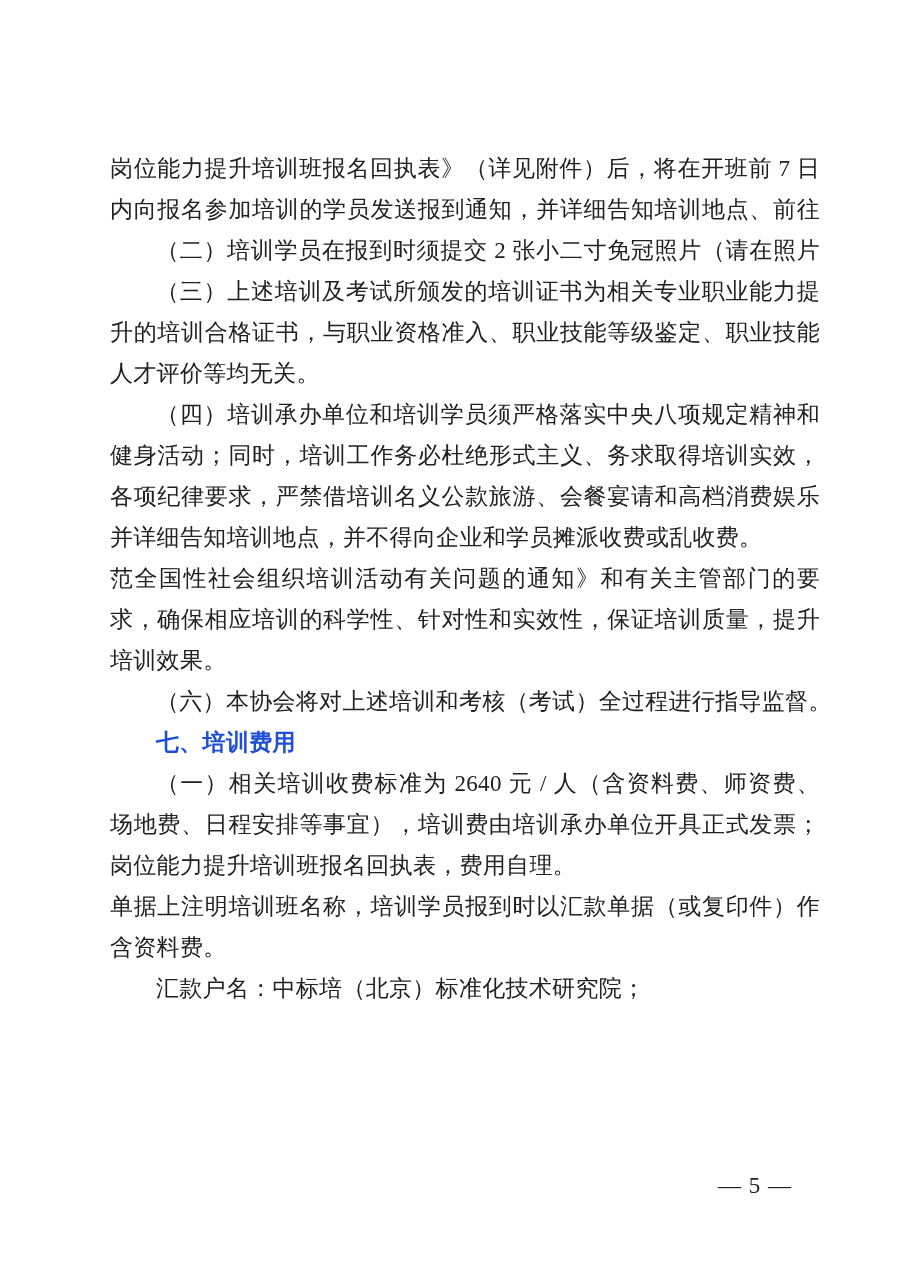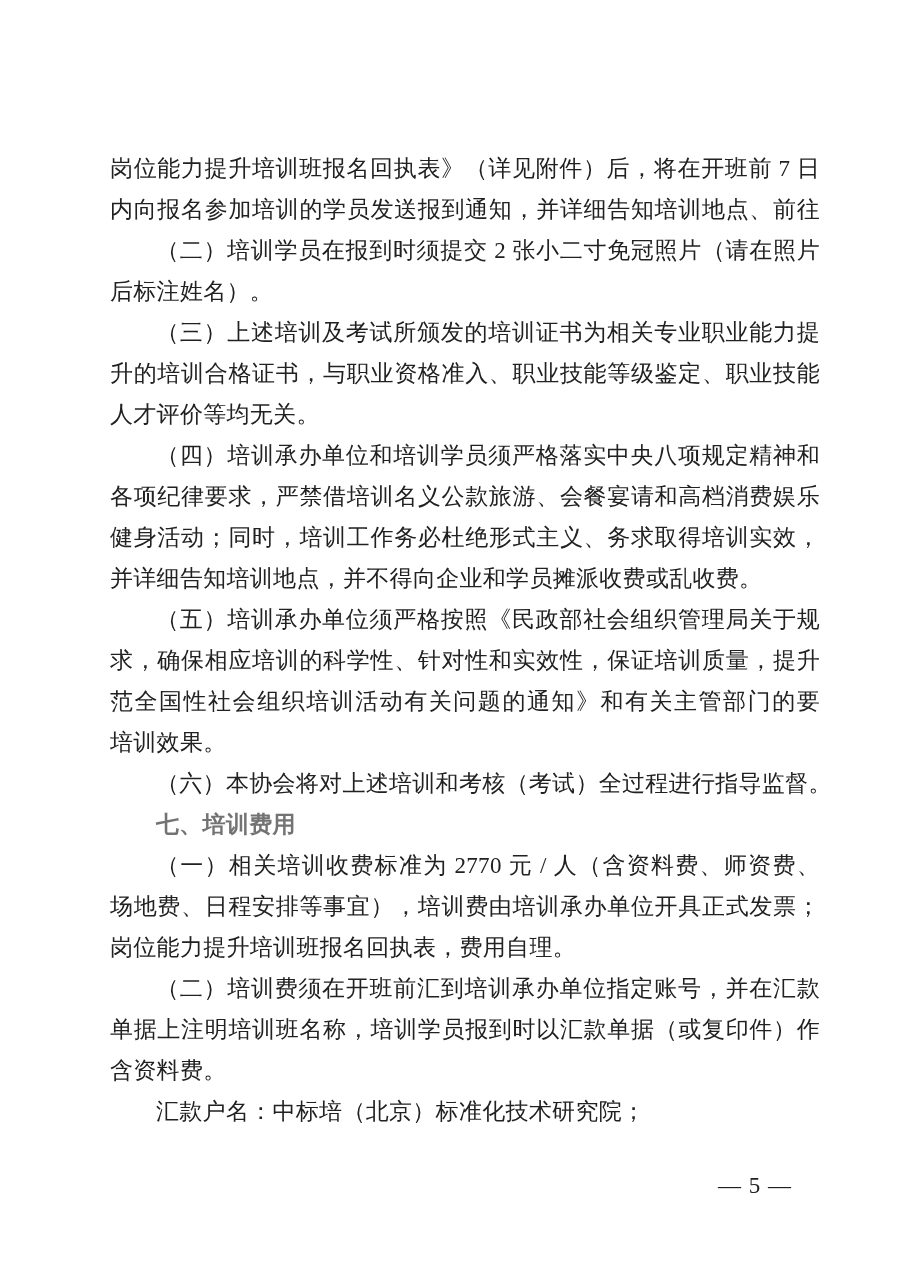--- a/index.html
+++ b/index.html
@@ -33,21 +33,21 @@
     white-space: normal;
     text-align: justify;
     text-align-last: justify;
   }
   .line.indent {
     text-indent: 46px;
   }
   .line.heading {
     font-family: "Liberation Sans", "DejaVu Sans", sans-serif;
     font-weight: 700;
-    color: #737373;
+    color: #1d4ed8;
   }
   .page-number {
     position: absolute;
     left: 685px;
     top: 1166px;
     width: 140px;
     height: 40px;
     line-height: 40px;
     text-align: center;
     font-size: 23px;
@@ -56,36 +56,33 @@
   }
 </style>
 </head>
 <body>
 
 <div class="page">
   <div class="text-block">
       <div class="line justify">岗位能力提升培训班报名回执表》（详见附件）后，将在开班前 7 日</div>
       <div class="line justify">内向报名参加培训的学员发送报到通知，并详细告知培训地点、前往</div>
       <div class="line indent justify">（二）培训学员在报到时须提交 2 张小二寸免冠照片（请在照片</div>
-      <div class="line">后标注姓名）。</div>
       <div class="line indent justify">（三）上述培训及考试所颁发的培训证书为相关专业职业能力提</div>
       <div class="line justify">升的培训合格证书，与职业资格准入、职业技能等级鉴定、职业技能</div>
       <div class="line">人才评价等均无关。</div>
       <div class="line indent justify">（四）培训承办单位和培训学员须严格落实中央八项规定精神和</div>
+      <div class="line justify">健身活动；同时，培训工作务必杜绝形式主义、务求取得培训实效，</div>
       <div class="line justify">各项纪律要求，严禁借培训名义公款旅游、会餐宴请和高档消费娱乐</div>
-      <div class="line justify">健身活动；同时，培训工作务必杜绝形式主义、务求取得培训实效，</div>
       <div class="line">并详细告知培训地点，并不得向企业和学员摊派收费或乱收费。</div>
-      <div class="line indent justify">（五）培训承办单位须严格按照《民政部社会组织管理局关于规</div>
+      <div class="line justify">范全国性社会组织培训活动有关问题的通知》和有关主管部门的要</div>
       <div class="line justify">求，确保相应培训的科学性、针对性和实效性，保证培训质量，提升</div>
-      <div class="line justify">范全国性社会组织培训活动有关问题的通知》和有关主管部门的要</div>
       <div class="line">培训效果。</div>
       <div class="line indent">（六）本协会将对上述培训和考核（考试）全过程进行指导监督。</div>
       <div class="line indent heading">七、培训费用</div>
-      <div class="line indent justify">（一）相关培训收费标准为 2770 元 / 人（含资料费、师资费、</div>
+      <div class="line indent justify">（一）相关培训收费标准为 2640 元 / 人（含资料费、师资费、</div>
       <div class="line justify">场地费、日程安排等事宜），培训费由培训承办单位开具正式发票；</div>
       <div class="line">岗位能力提升培训班报名回执表，费用自理。</div>
-      <div class="line indent justify">（二）培训费须在开班前汇到培训承办单位指定账号，并在汇款</div>
       <div class="line justify">单据上注明培训班名称，培训学员报到时以汇款单据（或复印件）作</div>
       <div class="line">含资料费。</div>
       <div class="line indent">汇款户名：中标培（北京）标准化技术研究院；</div>
     </div>
   <div class="page-number">— 5 —</div>
 </div>
 
 </body></html>

